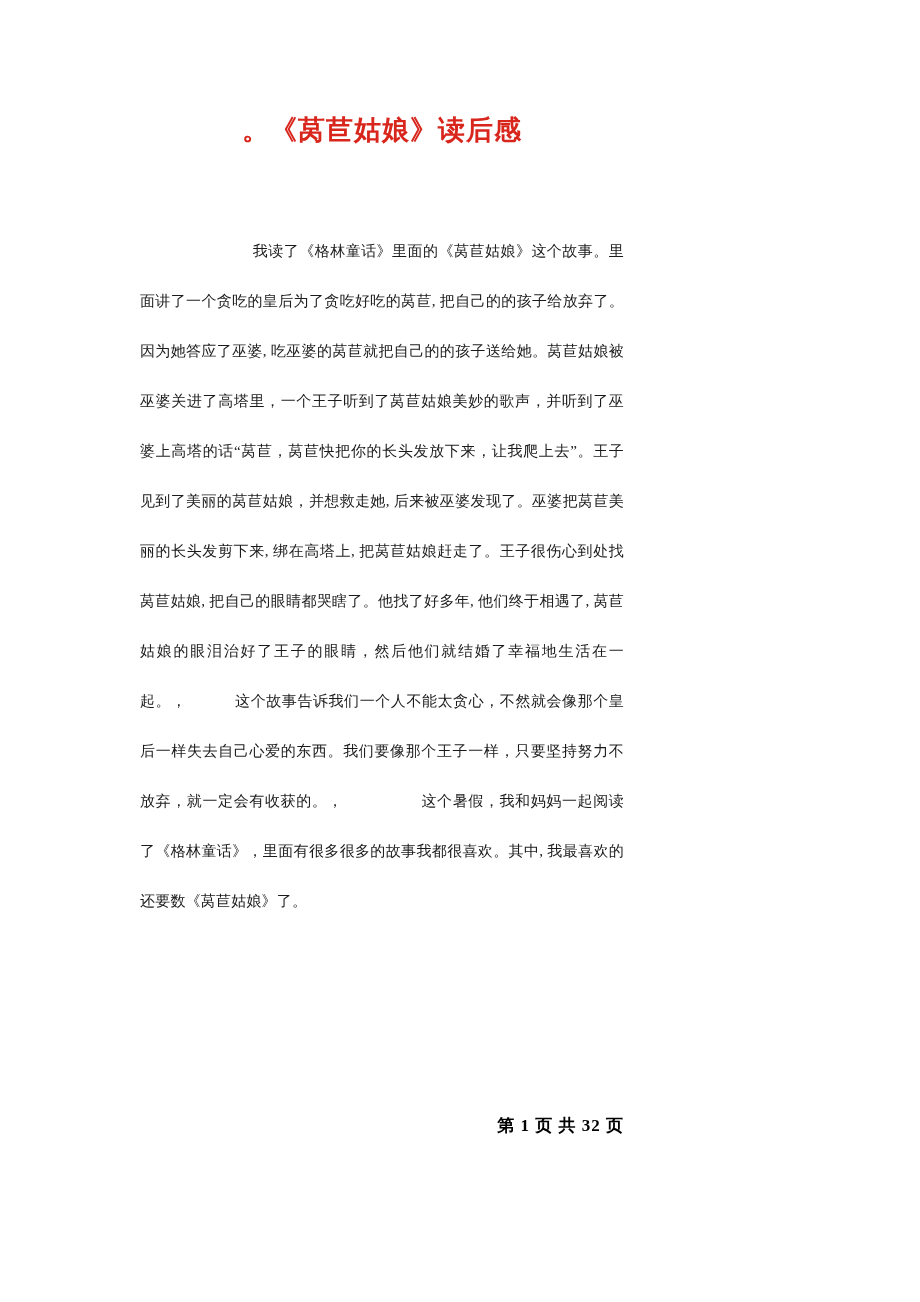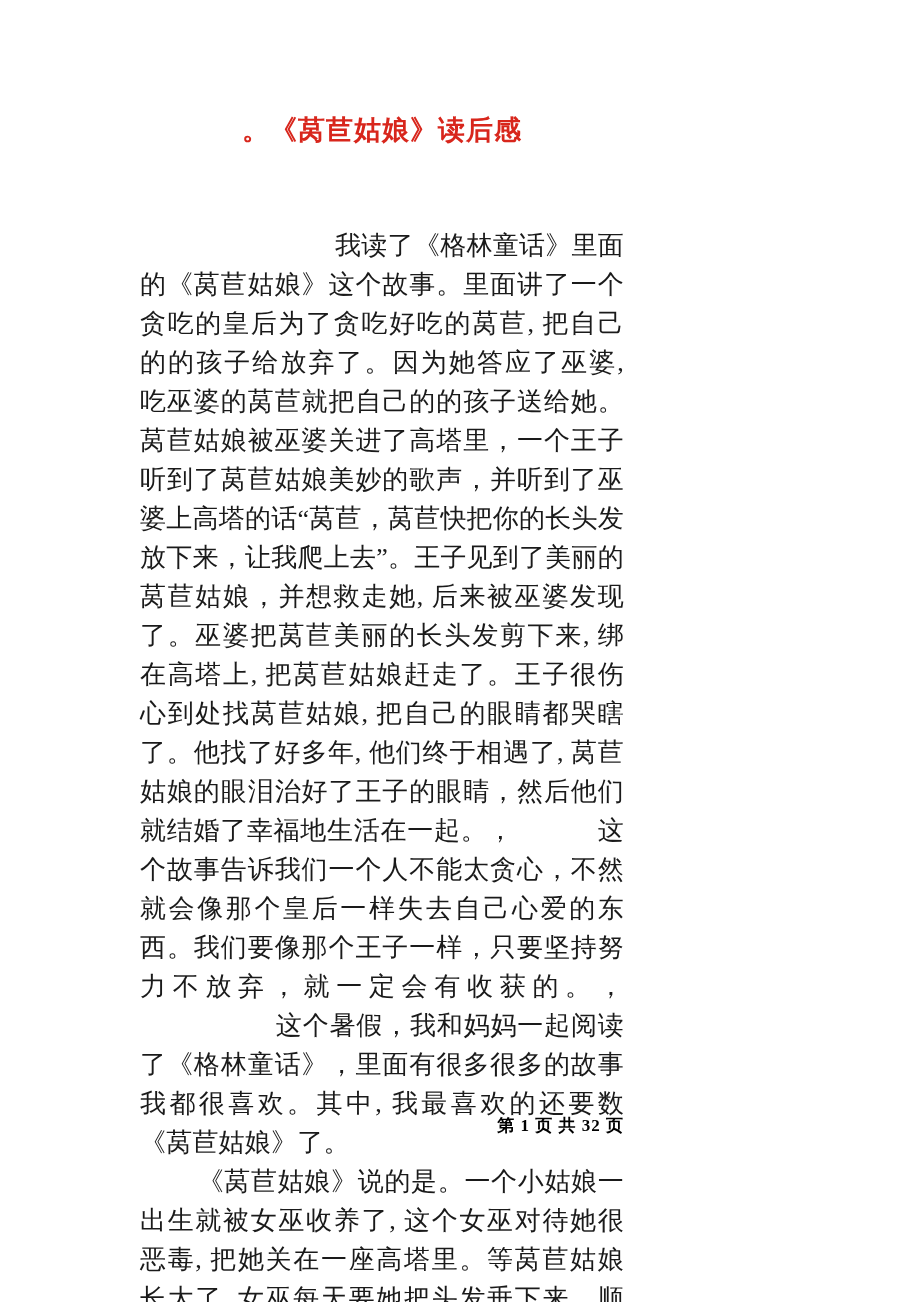--- a/index.html
+++ b/index.html
@@ -30,22 +30,22 @@
     font-weight: bold;
     color: #d8261c;
     letter-spacing: 1px;
     font-family: "Liberation Sans", "DejaVu Sans", sans-serif;
   }
   .body-block {
     margin-top: 78px;
   }
   .para {
     margin: 0 0 0 0;
-    font-size: 26px;
-    line-height: 39px;
+    font-size: 15px;
+    line-height: 50px;
     text-align: justify;
     text-justify: inter-ideograph;
     color: #1a1a1a;
     letter-spacing: 0.2px;
   }
   .para + .para {
     margin-top: 0px;
   }
   .indent {
     display: inline-block;
@@ -78,19 +78,18 @@
 <body>
 
 <div class="page">
 
   <h1 class="doc-title">。《莴苣姑娘》读后感</h1>
 
   <div class="body-block">
 
     <p class="para"><span class="indent"></span><span>我读了《格林童话》里面的《莴苣姑娘》这个故事。里面讲了一个贪吃的皇后为了贪吃好吃的莴苣, 把自己的的孩子给放弃了。因为她答应了巫婆, 吃巫婆的莴苣就把自己的的孩子送给她。莴苣姑娘被巫婆关进了高塔里，一个王子听到了莴苣姑娘美妙的歌声，并听到了巫婆上高塔的话“莴苣，莴苣快把你的长头发放下来，让我爬上去”。王子见到了美丽的莴苣姑娘，并想救走她, 后来被巫婆发现了。巫婆把莴苣美丽的长头发剪下来, 绑在高塔上, 把莴苣姑娘赶走了。王子很伤心到处找莴苣姑娘, 把自己的眼睛都哭瞎了。他找了好多年, 他们终于相遇了, 莴苣姑娘的眼泪治好了王子的眼睛，然后他们就结婚了幸福地生活在一起。</span><span>，</span><span class="gap-small"></span><span>这个故事告诉我们一个人不能太贪心，不然就会像那个皇后一样失去自己心爱的东西。我们要像那个王子一样，只要坚持努力不放弃，就一定会有收获的。</span><span>，</span><span class="gap-mid"></span><span>这个暑假，我和妈妈一起阅读了《格林童话》，里面有很多很多的故事我都很喜欢。其中, 我最喜欢的还要数《莴苣姑娘》了。</span></p>
 
-    <p class="para"><span class="indent-2"></span><span>《莴苣姑娘》说的是。一个小姑娘一出生就被女巫收养了, 这个女巫对待她很恶毒, 把她关在一座高塔里。等莴苣姑娘长大了, 女巫每天要她把头发垂下来，顺着她的头发到高塔里去。有一天。一位王子来到了高塔下, 遇见了美丽的莴苣姑娘，想要和她结婚，可女巫不</span></p>
 
   </div>
 
   <div class="footer">第 1 页  共 32 页</div>
 
 </div>
 
 </body></html>

